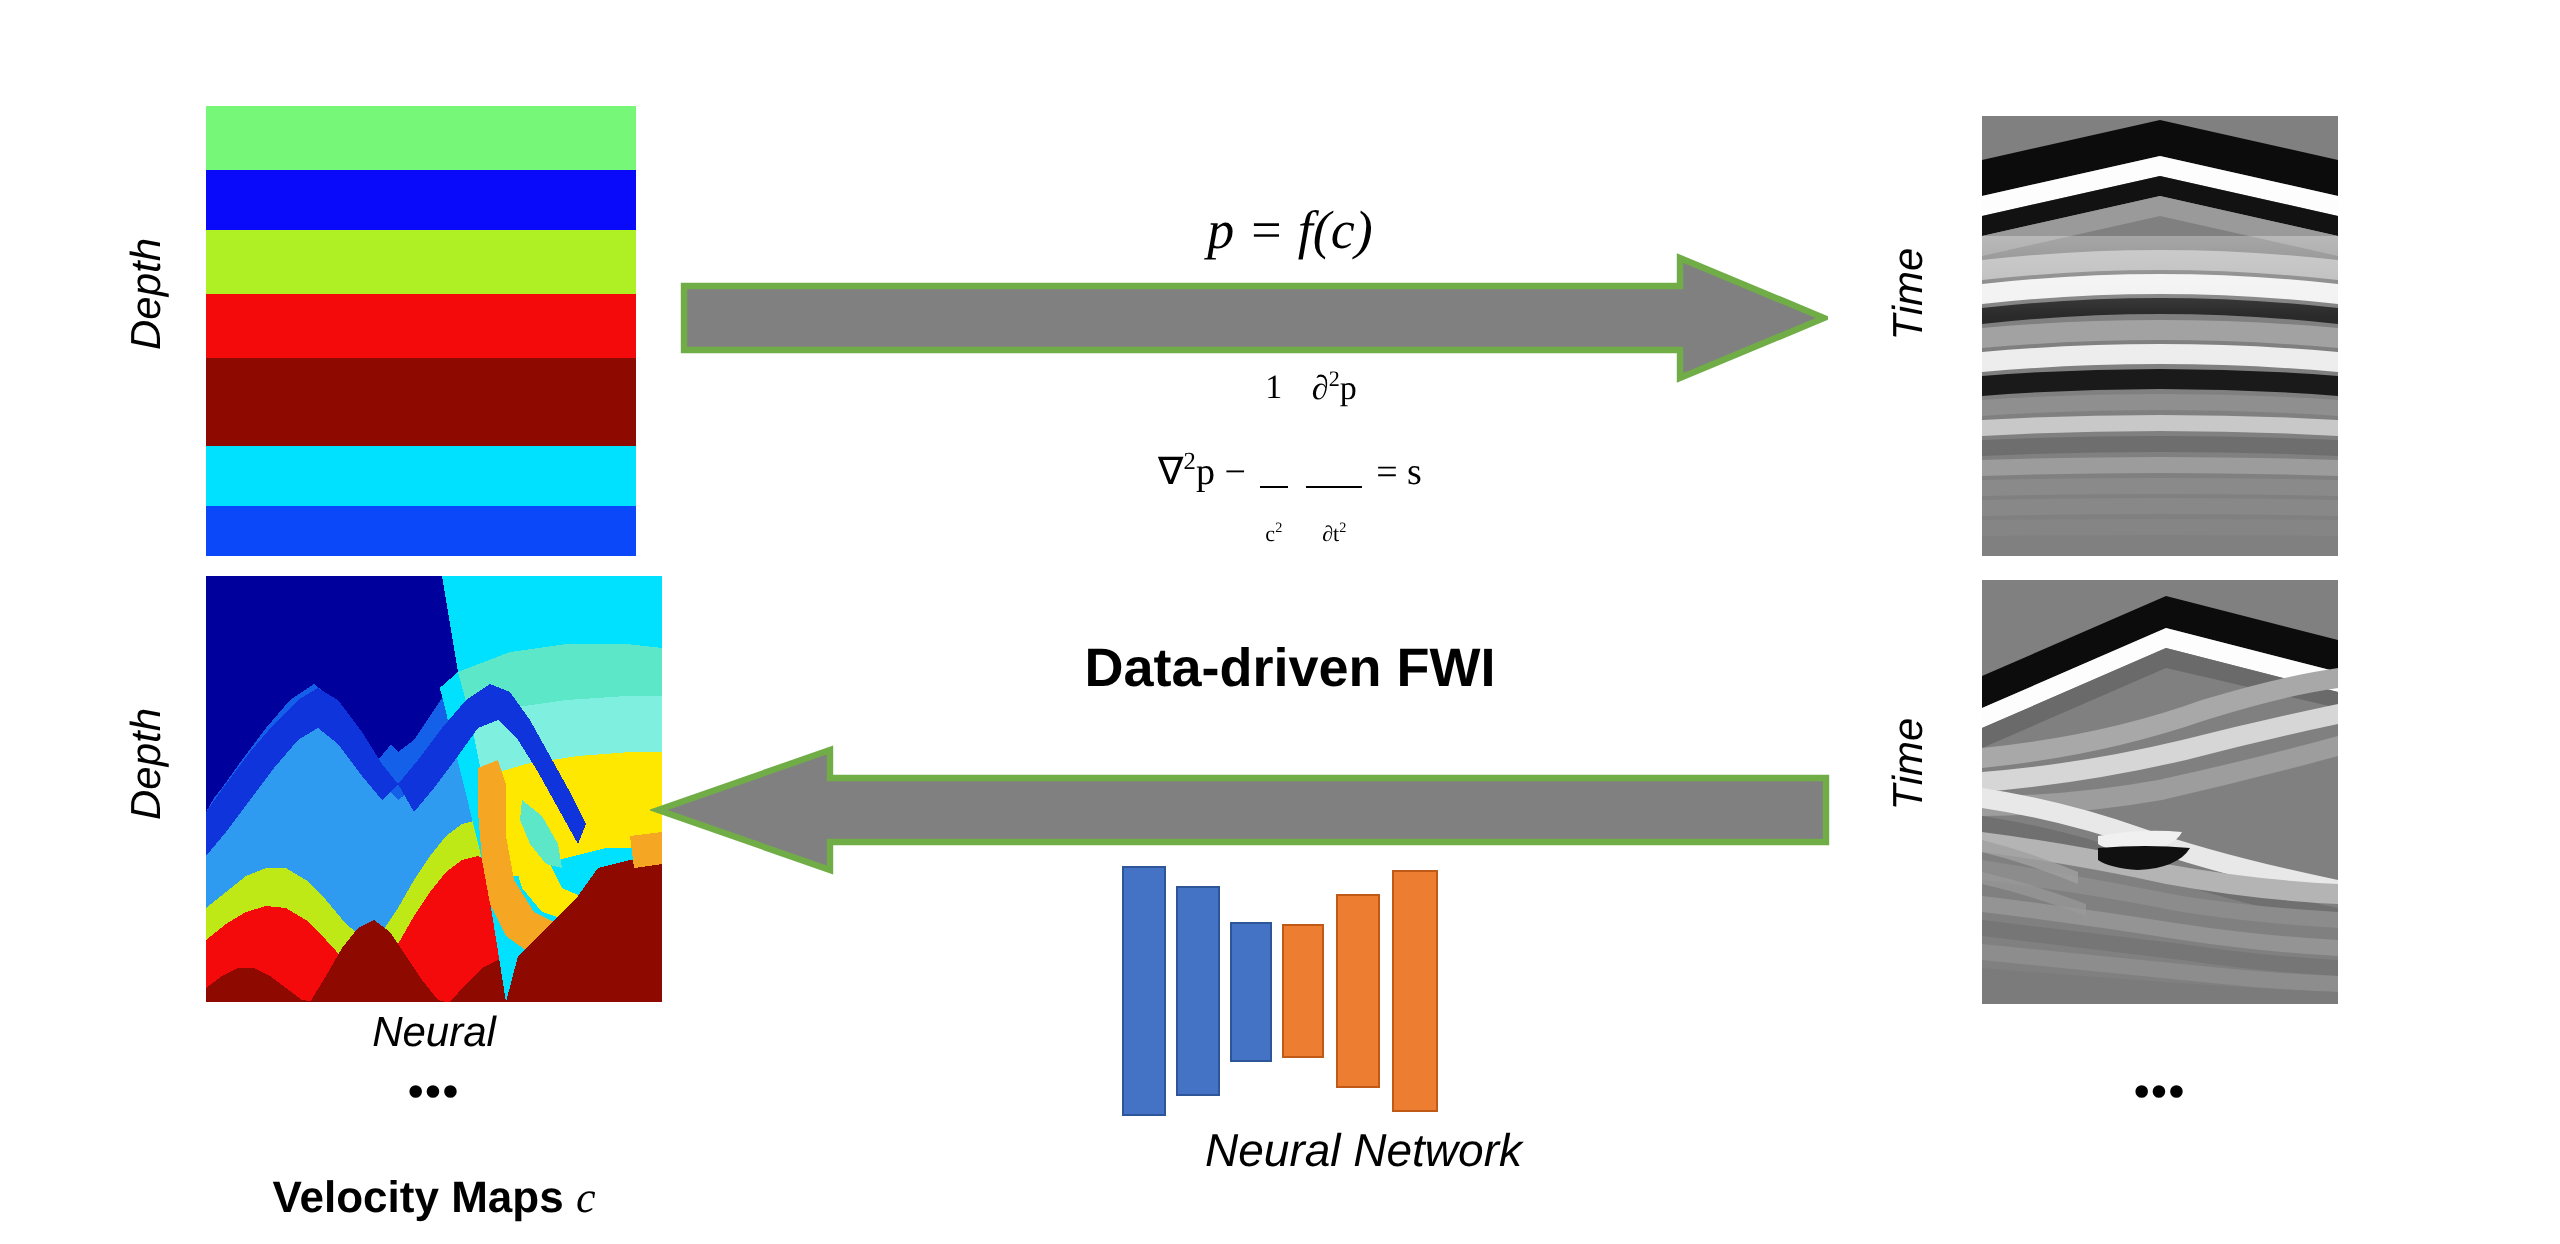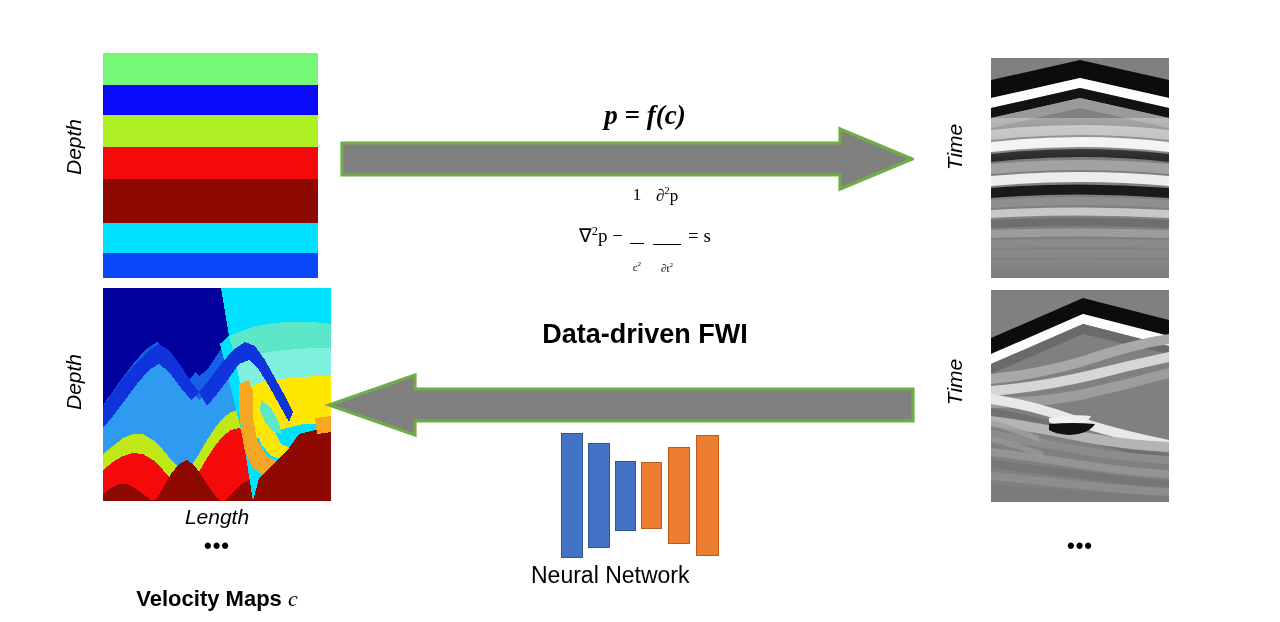--- a/index.html
+++ b/index.html
@@ -77,21 +77,20 @@
     font-size: 27px;
     white-space: nowrap;
   }
   .flow-eq {
     position: absolute;
     text-align: center;
     font-family: "Liberation Serif", serif;
     font-style: italic;
     font-size: 27px;
     white-space: nowrap;
-    font-weight: bold;
   }
   .title-fwd { left: 410px; top: 64px;  width: 470px; }
   .eq-fwd    { left: 410px; top: 100px; width: 470px; }
   .title-inv { left: 410px; top: 319px; width: 470px; }
   .eq-inv    { left: 410px; top: 355px; width: 470px; }
 
   
   .pde {
     position: absolute;
     left: 455px; top: 184px; width: 380px;
@@ -115,23 +114,24 @@
   .nn-bar {
     position: absolute;
     bottom: 0;
     box-sizing: border-box;
   }
   .nn-blue   { background: #4472C4; border: 1.6px solid #2E5597; }
   .nn-orange { background: #ED7D31; border: 1.6px solid #C15A16; }
   .nn-caption {
     position: absolute;
     left: 531px; top: 562px; width: 230px;
-    text-align: left;
+    text-align: right;
     font-size: 23px;
     white-space: nowrap;
+    font-style: italic;
   }
 </style>
 </head>
 <body>
 
 <div class="stage">
 
   <div class="panel panel-vel-top">
     <svg viewBox="0 0 215 225" preserveAspectRatio="none">
       <rect x="0" y="0" width="215" height="32" fill="#77F777"></rect>
@@ -341,21 +341,21 @@
   <div class="nn" id="nn-host">
       <div class="nn-bar nn-blue" style="left: 0px; width: 22px; height: 125px; bottom: 0px;"></div>
       <div class="nn-bar nn-blue" style="left: 27px; width: 22px; height: 105px; bottom: 10px;"></div>
       <div class="nn-bar nn-blue" style="left: 54px; width: 21px; height: 70px; bottom: 27.5px;"></div>
       <div class="nn-bar nn-orange" style="left: 80px; width: 21px; height: 66.25px; bottom: 29.375px;"></div>
       <div class="nn-bar nn-orange" style="left: 107px; width: 22px; height: 97.5px; bottom: 13.75px;"></div>
       <div class="nn-bar nn-orange" style="left: 135px; width: 23px; height: 121.25px; bottom: 1.875px;"></div>
     </div>
   <div class="nn-caption">Neural Network</div>
 
-  <div class="cap cap-italic cap-length">Length</div>
+  <div class="cap cap-italic cap-length">Neural</div>
   <div class="cap dots cap-dots-l">•••</div>
   <div class="cap cap-bold cap-vel">
     <span>Velocity Maps</span>
     <span class="mathvar">c</span>
   </div>
 
   <div class="cap dots cap-dots-r">•••</div>
 
 </div>
 

